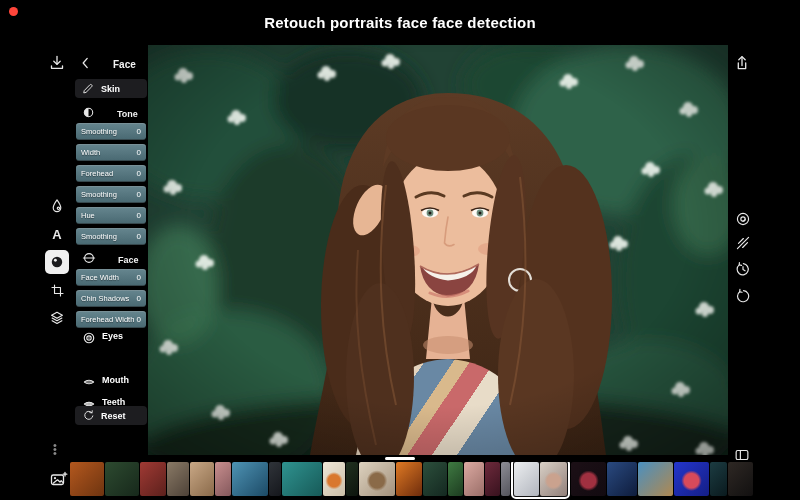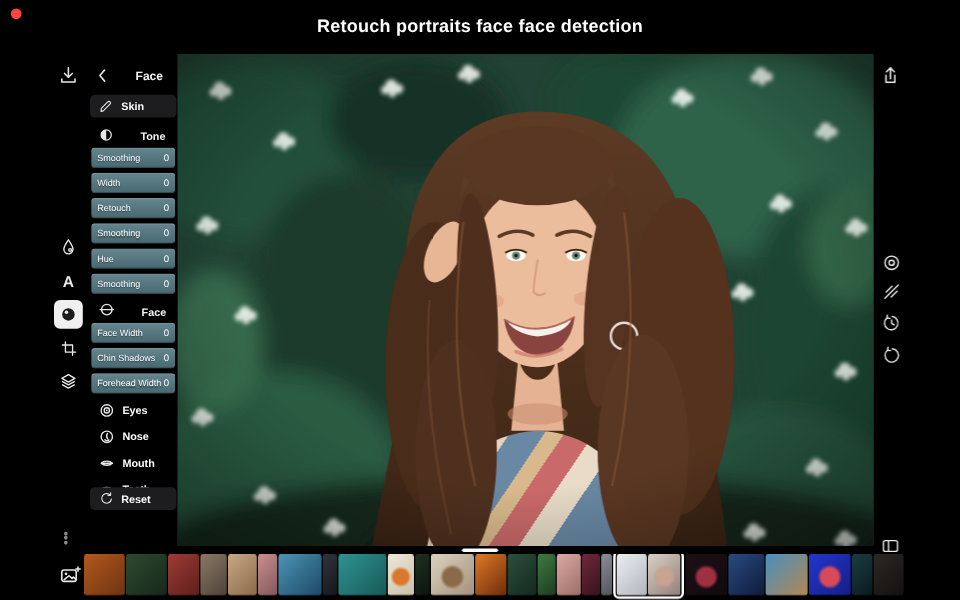--- a/index.html
+++ b/index.html
@@ -26,21 +26,21 @@
   .panel-btn{position:absolute;left:2px;width:72px;height:19px;background:#1d1d20;border-radius:4px;
     display:flex;align-items:center;gap:6px;padding-left:7px}
   .panel-btn .lbl{font-size:9px;font-weight:bold}
   .sliders{position:absolute;left:3px}
   .slider{width:70px;height:17px;border-radius:3px;margin-bottom:4px;
     background:linear-gradient(#64848d,#4a6a73);
     border-top:1px solid rgba(255,255,255,.25);border-bottom:1px solid rgba(0,0,0,.45);
     display:flex;align-items:center;justify-content:space-between;padding:0 5px}
   .slabel{font-size:7.5px;color:#fff;text-shadow:0 1px 1px rgba(0,0,0,.45);white-space:nowrap}
   .svalue{font-size:8px;color:#fff}
-  .feature{position:absolute;left:0;width:76px;height:22px;display:flex;align-items:center;gap:6px;padding-left:9px}
+  .feature{position:absolute;left:0;width:76px;height:22px;display:flex;gap:6px;padding-left:9px}
   .feature .lbl{font-size:9px;font-weight:bold}
 
   
   #canvas{left:148px;top:45px;width:580px;height:410px;overflow:hidden;background:#1c352a}
   #handle{left:385px;top:457px;width:30px;height:3px;background:#fff;border-radius:2px}
 
   
   #strip{left:70px;top:462px;width:692px;height:40px;display:flex;align-items:flex-start;gap:1px;overflow:hidden}
   .thumb{height:34px;border-radius:2px;flex:none}
   .thumb-group{display:flex;gap:1px;border:2px solid #fff;border-radius:5px;padding:1px;height:40px;
@@ -119,21 +119,21 @@
   <div id="skin-sliders" class="sliders" style="top:78px">
       <div class="slider">
         <span class="slabel">Smoothing</span>
         <span class="svalue">0</span>
       </div>
       <div class="slider">
         <span class="slabel">Width</span>
         <span class="svalue">0</span>
       </div>
       <div class="slider">
-        <span class="slabel">Retouch</span>
+        <span class="slabel">Forehead</span>
         <span class="svalue">0</span>
       </div>
       <div class="slider">
         <span class="slabel">Smoothing</span>
         <span class="svalue">0</span>
       </div>
       <div class="slider">
         <span class="slabel">Hue</span>
         <span class="svalue">0</span>
       </div>
@@ -165,28 +165,20 @@
       </div>
     </div>
 
   <div class="feature" style="top:286px">
     <svg width="14" height="14" viewBox="0 0 16 16">
       <circle class="ic" cx="8" cy="8" r="5.4"></circle>
         <circle class="ic" cx="8" cy="8" r="2.5"></circle>
       <circle cx="8" cy="8" r=".9" fill="#e8e8e8"></circle>
     </svg>
     <span class="lbl">Eyes</span>
-  </div>
-  <div class="feature" style="top:308px">
-    <svg width="14" height="14" viewBox="0 0 16 16">
-      <circle class="ic" cx="8" cy="8" r="5.4"></circle>
-      <path class="ic" d="M8.6 4.8 C7.6 6.6 7.5 8.4 8.8 9.9"></path>
-        <path class="ic" d="M6.2 10.8 C7.2 11.7 9 11.7 10 10.9"></path>
-    </svg>
-    <span class="lbl">Nose</span>
   </div>
   <div class="feature" style="top:330px">
     <svg width="14" height="14" viewBox="0 0 16 16">
       <path class="ic" d="M2.8 8 C5 5.4 11 5.4 13.2 8 C11 10.6 5 10.6 2.8 8 Z"></path>
         <path class="ic" d="M2.8 8 H13.2"></path>
     </svg>
     <span class="lbl">Mouth</span>
   </div>
   <div class="feature" style="top:352px">
     <svg width="14" height="14" viewBox="0 0 16 16">

